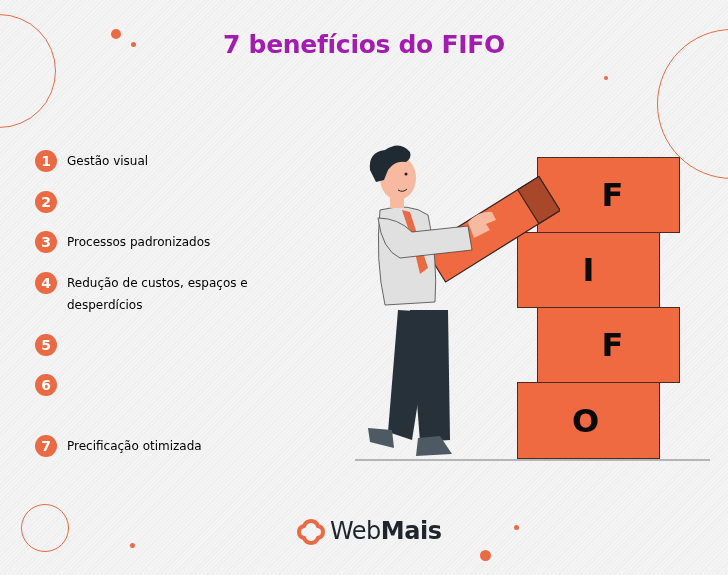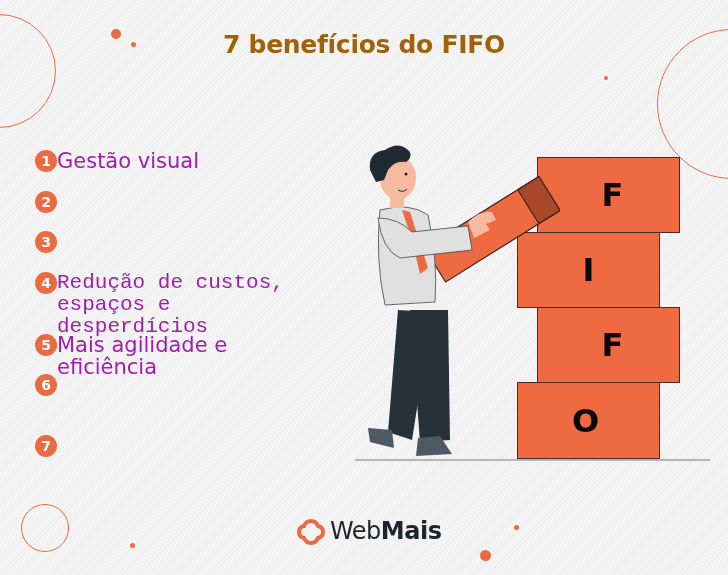--- a/index.html
+++ b/index.html
@@ -10,33 +10,33 @@
     background-image: repeating-linear-gradient(135deg, rgba(0,0,0,0.025) 0px, rgba(0,0,0,0.025) 1px, transparent 1px, transparent 3px);
     font-family: "Liberation Sans", "DejaVu Sans", sans-serif;
     color: #2a2f36;
   }
   .deco { position: absolute; border-radius: 50%; }
   .ring { border: 1.5px solid #ea6a43; background: transparent; }
   .dot { background: #ea6a43; }
 
   .title {
     position: absolute; left: 0; width: 728px; top: 30px;
-    text-align: center; font-weight: bold; font-size: 25px; color: #a16207;
+    text-align: center; font-weight: bold; font-size: 25px; color: #a21caf;
     font-family: "DejaVu Sans", sans-serif; letter-spacing: -0.3px;
   }
 
   .list { position: absolute; left: 35px; top: 150px; width: 290px; }
   .item { position: absolute; left: 0; display: flex; align-items: flex-start; }
   .num {
     width: 22px; height: 22px; border-radius: 50%; background: #ea6a43;
     color: #fff; font-weight: bold; font-size: 14px; line-height: 22px;
     text-align: center; flex: 0 0 22px; font-family: "DejaVu Sans", sans-serif;
   }
   .label {
-    font-size: 21px; line-height: 22px; color: #a21caf;
+    margin-left: 10px; font-size: 12px; line-height: 22px; color: #000000;
     font-family: "DejaVu Sans", sans-serif; width: 240px;
   }
 
   .ground { position: absolute; left: 355px; top: 459px; width: 355px; height: 1.5px; background: #b5b5b5; }
 
   .block {
     position: absolute; background: #ef6a40; border: 1.5px solid #4a2a22;
     display: flex; align-items: center; justify-content: center;
     font-family: "DejaVu Sans", sans-serif; font-weight: bold; font-size: 32px; color: #0a0a0a;
   }
@@ -66,34 +66,35 @@
 <div class="list">
   <div class="item" style="top:0px;">
     <span class="num">1</span>
     <span class="label">Gestão visual</span>
   </div>
   <div class="item" style="top:41px;">
     <span class="num">2</span>
   </div>
   <div class="item" style="top:81px;">
     <span class="num">3</span>
+    <span class="label">Processos padronizados</span>
   </div>
   <div class="item" style="top:122px;">
     <span class="num">4</span>
-    <span class="label" style="width:245px;font-family:Liberation Mono, monospace;">Redução de custos, espaços e desperdícios</span>
+    <span class="label" style="width:245px;">Redução de custos, espaços e desperdícios</span>
   </div>
   <div class="item" style="top:184px;">
     <span class="num">5</span>
-    <span class="label">Mais agilidade e eficiência</span>
   </div>
   <div class="item" style="top:224px;">
     <span class="num">6</span>
   </div>
   <div class="item" style="top:285px;">
     <span class="num">7</span>
+    <span class="label">Precificação otimizada</span>
   </div>
 </div>
 
 <div class="ground"></div>
 
 <div class="block" style="left:537px;top:157px;width:143px;height:76px;">
     <span style="margin-left:8px;">F</span>
   </div>
 <div class="block" style="left:517px;top:232px;width:143px;height:76px;">
     <span>I</span>

